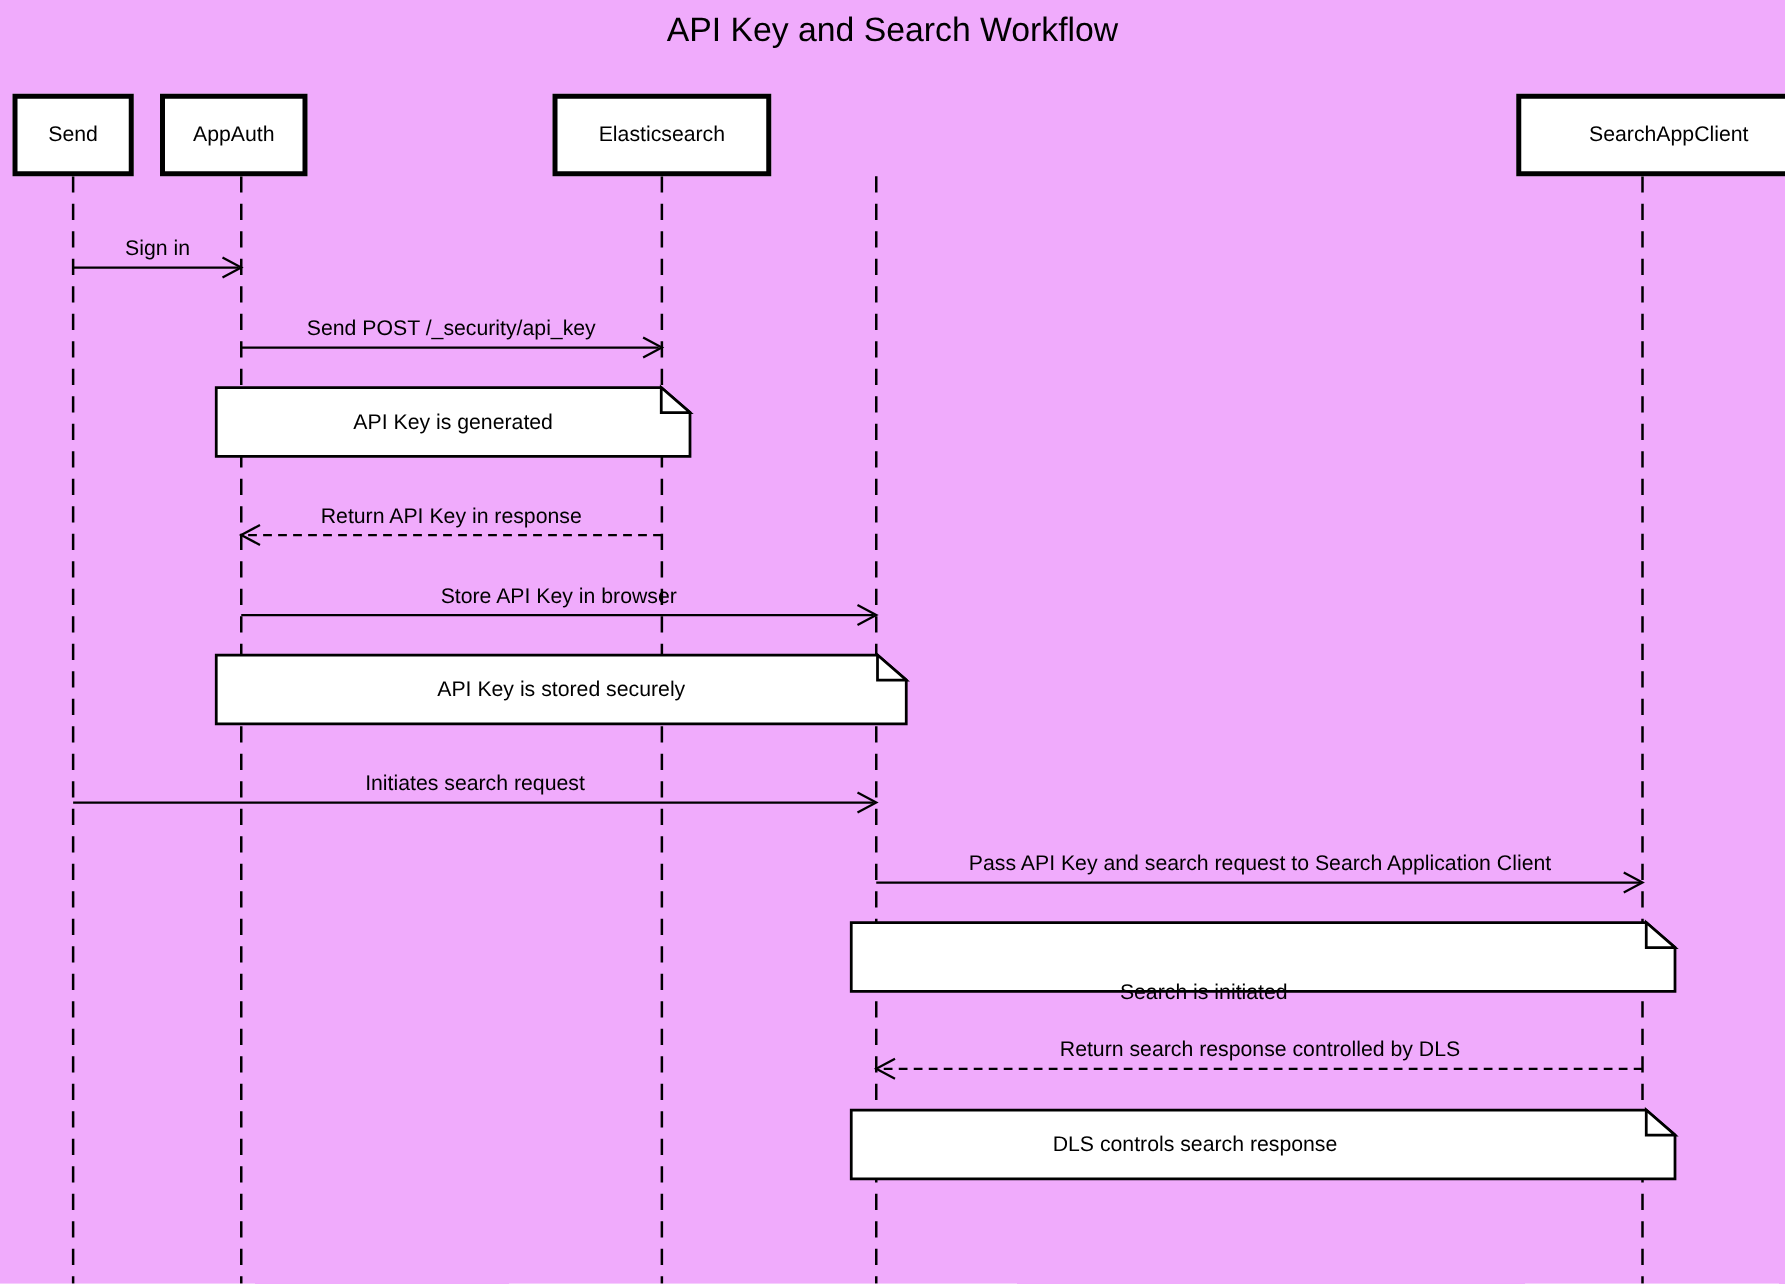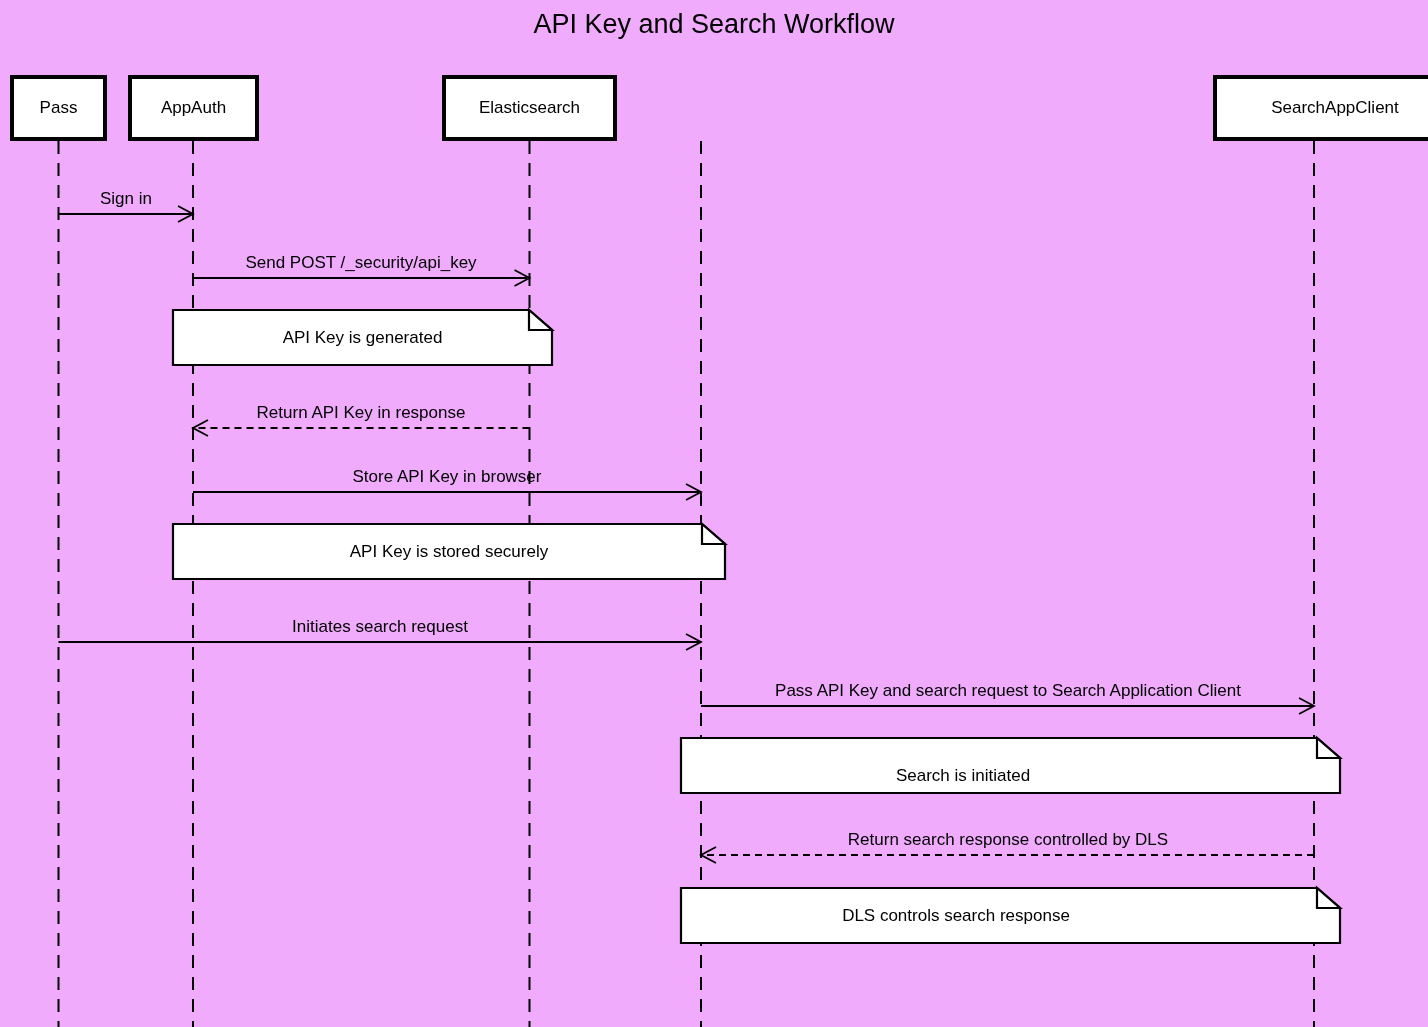--- a/index.html
+++ b/index.html
@@ -116,38 +116,38 @@
       <g>
         <line x1="1314" y1="855" x2="703" y2="855" stroke-dasharray="7 5"></line>
         <path d="M716 847 L701 855 L716 863"></path>
       </g>
     </g>
   </svg>
 
   <div class="title">API Key and Search Workflow</div>
 
   <div class="actor-box" style="left:10px; width:97px;">
-    <span>Pass</span>
+    <span>Send</span>
   </div>
-  <div class="actor-box" style="left:128px; width:131px;">
+  <div class="actor-box" style="left:128px; width:118px;">
     <span>AppAuth</span>
   </div>
   <div class="actor-box" style="left:442px; width:175px;">
     <span>Elasticsearch</span>
   </div>
   <div class="actor-box" style="left:1213px; width:244px;">
     <span>SearchAppClient</span>
   </div>
 
   <div class="msg-label" style="left:126px; top:188px;">Sign in</div>
   <div class="msg-label" style="left:361px; top:252px;">Send POST /_security/api_key</div>
   <div class="msg-label" style="left:361px; top:402px;">Return API Key in response</div>
   <div class="msg-label" style="left:447px; top:466px;">Store API Key in browser</div>
   <div class="msg-label" style="left:380px; top:616px;">Initiates search request</div>
   <div class="msg-label" style="left:1008px; top:829px;">Return search response controlled by DLS</div>
   <div class="msg-label" style="left:1008px; top:680px;">Pass API Key and search request to Search Application Client</div>
 
   <div class="note-label" style="left:173px; top:310px; width:379px; height:55px;">API Key is generated</div>
   <div class="note-label" style="left:173px; top:524px; width:552px; height:55px;">API Key is stored securely</div>
-  <div class="note-label" style="left:681px; top:748px; width:564px; height:55px;">Search is initiated</div>
+  <div class="note-label" style="left:681px; top:766px; width:564px; height:55px;">Search is initiated</div>
   <div class="note-label" style="left:681px; top:888px; width:550px; height:55px;">DLS controls search response</div>
 
 </div>
 
 </body></html>

